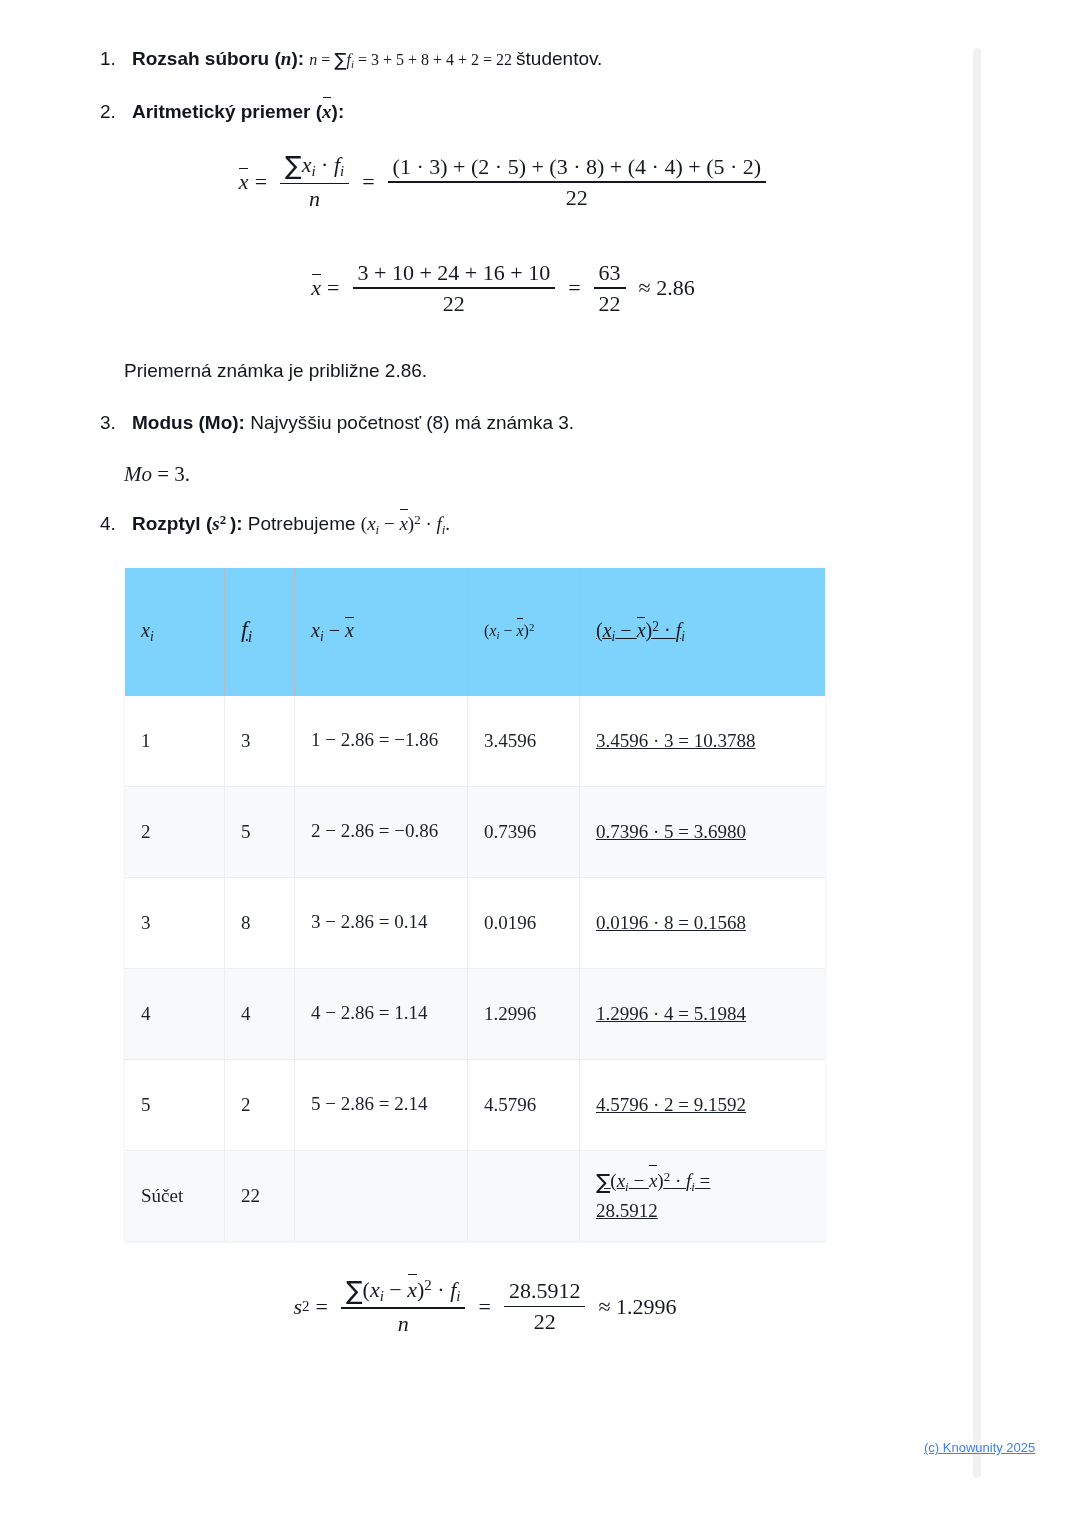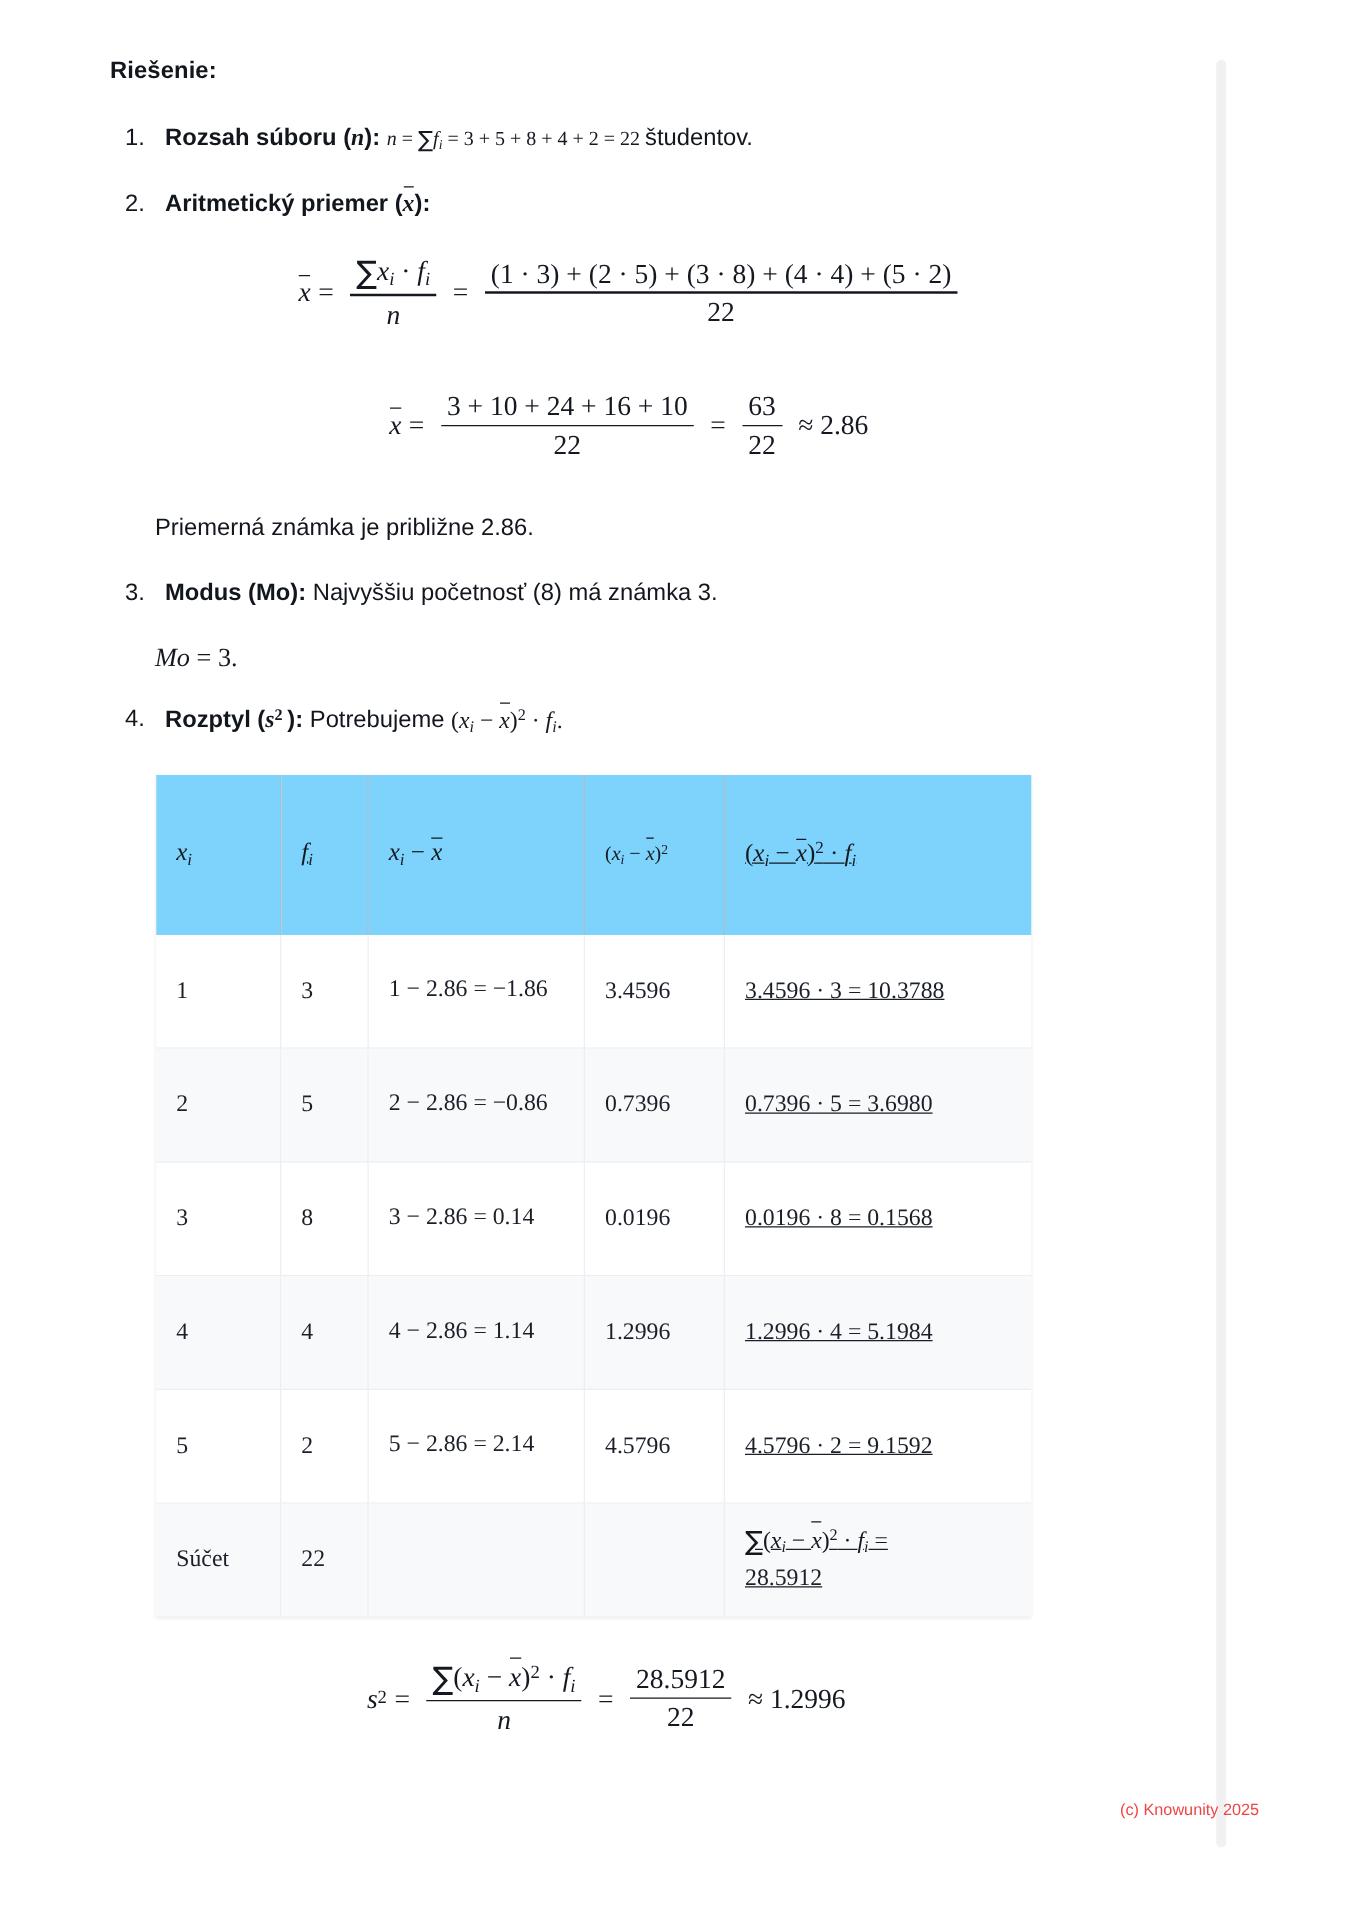--- a/index.html
+++ b/index.html
@@ -197,38 +197,38 @@
   }
   col.c1 { width: 100px; }
   col.c2 { width: 70px; }
   col.c3 { width: 173px; }
   col.c4 { width: 112px; }
   col.c5 { width: 245px; }
 
   
   .watermark {
     position: absolute;
-    left: 896px;
+    left: 924px;
     top: 1440px;
     font-size: 13px;
-    color: #ef4444;
+    color: #3b82f6;
     font-family: "Liberation Sans", sans-serif;
     white-space: nowrap;
+    text-decoration: underline;
   }
 </style>
 </head>
 <body>
 
 <div class="page">
 
   <div class="scroll-track"></div>
 
   <div class="content">
 
-    <div class="heading">Riešenie:</div>
 
     <div class="list-item">
       <span class="list-num">1.</span>
       <span class="b">Rozsah súboru</span><span class="b">&nbsp;(</span><span class="b mi">n</span><span class="b">):</span>
       <span class="mathser" style="font-size:16px;">
         <span class="mi">n</span> = <span class="sum">∑</span><span class="mi">f</span><span class="sub">i</span> = 3 + 5 + 8 + 4 + 2 = 22
       </span>
       <span>študentov.</span>
     </div>
 
@@ -302,21 +302,21 @@
             <col class="c3">
             <col class="c4">
             <col class="c5">
         </colgroup>
         <thead>
           <tr>
             <th>
               <span class="mathser" style="font-size:20px;"><span class="mi">x</span><span class="sub">i</span></span>
             </th>
             <th>
-              <span class="mathser" style="font-size:20px;text-decoration:underline;"><span class="mi">f</span><span class="sub">i</span></span>
+              <span class="mathser" style="font-size:24px;text-decoration:underline;"><span class="mi">f</span><span class="sub">i</span></span>
             </th>
             <th>
               <span class="mathser" style="font-size:20px;"><span class="mi">x</span><span class="sub">i</span> − <span class="mi"><span class="ovl">x</span></span></span>
             </th>
             <th>
               <span class="mathser cellwrap" style="font-size:16px;">(<span class="mi">x</span><span class="sub">i</span> − <span class="mi"><span class="ovl">x</span></span>)<span class="sup">2</span></span>
             </th>
             <th>
               <span class="mathser" style="font-size:20px;">(<span class="mi">x</span><span class="sub">i</span> − <span class="mi"><span class="ovl">x</span></span>)<span class="sup">2</span> · <span class="mi">f</span><span class="sub">i</span></span>
             </th>

